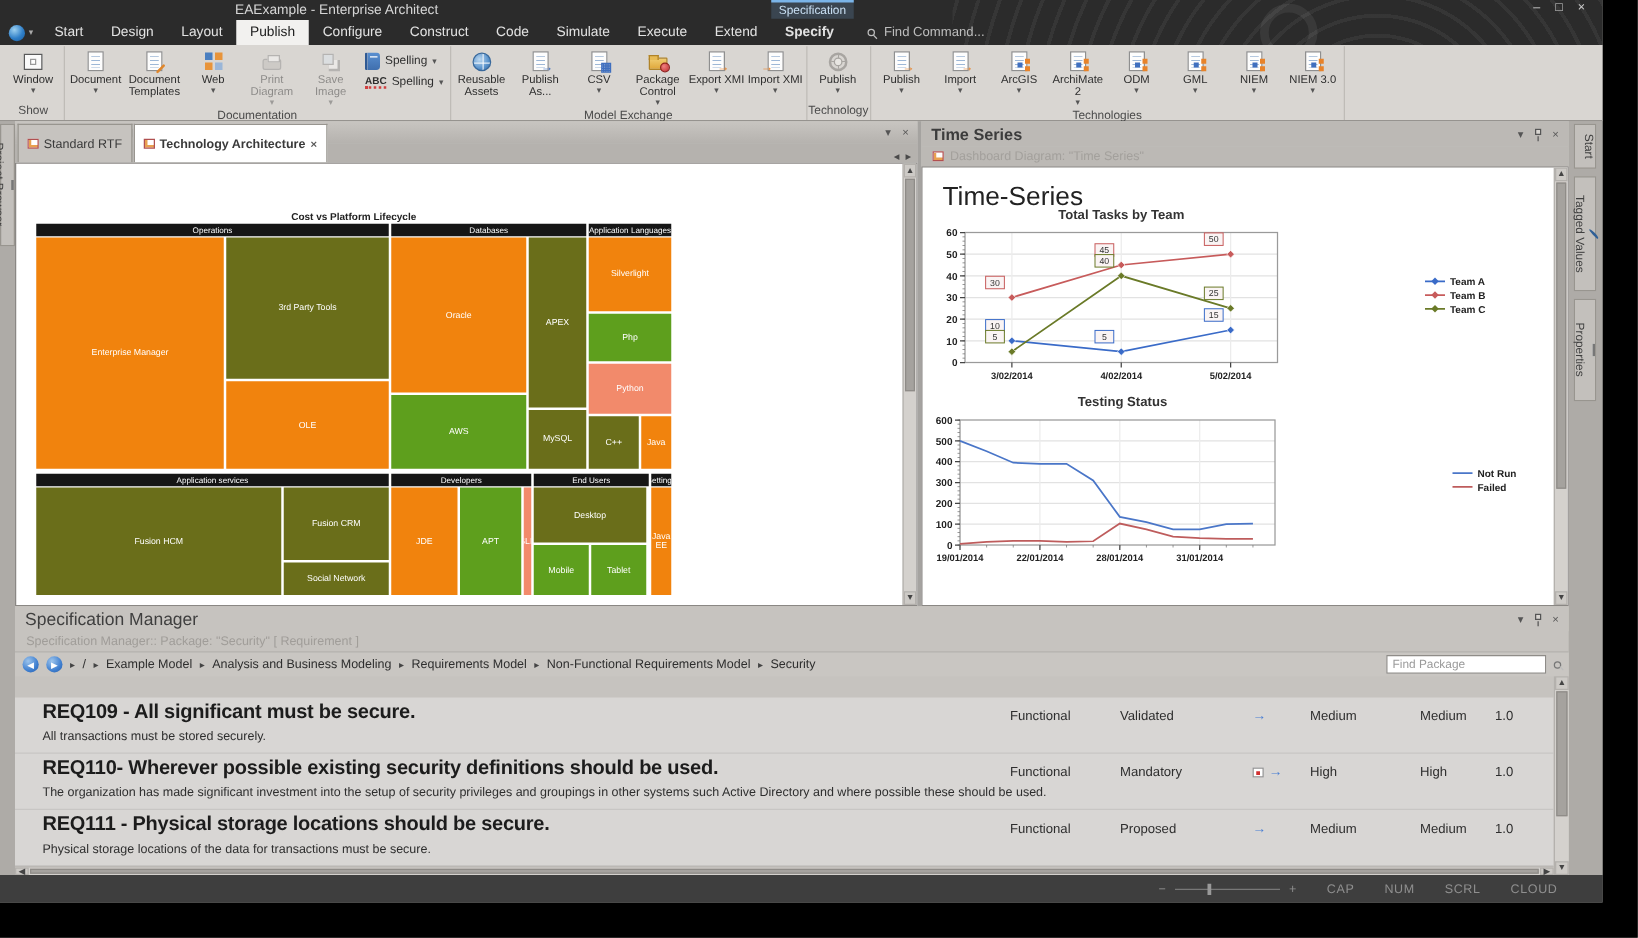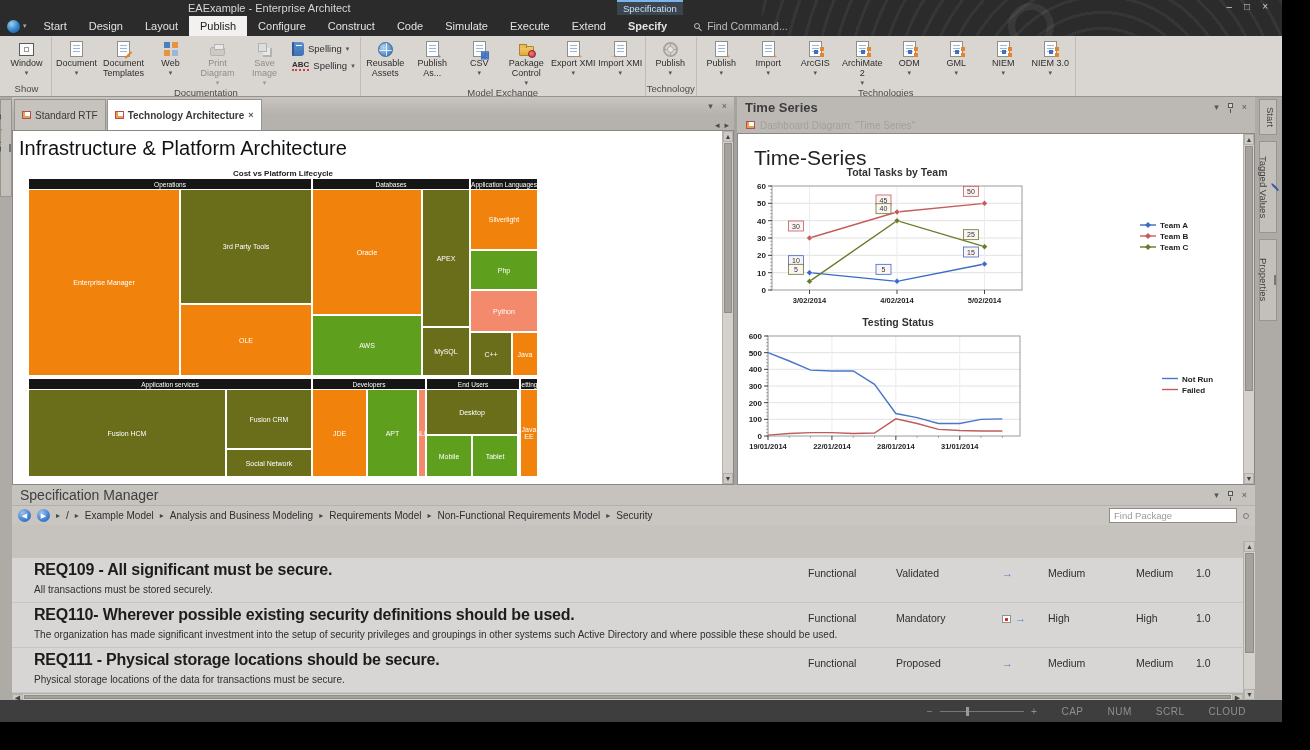--- a/index.html
+++ b/index.html
@@ -461,21 +461,20 @@
           <span class="dg-ic"></span>
           <span>Technology Architecture</span>
           <span class="tclose">×</span>
         </div>
         <div class="tnav">
           <span>◂</span>
           <span>▸</span>
         </div>
       </div>
     <div class="canvas" style="left:0;top:33px;right:0;bottom:0;">
-      <div id="dg-title">Infrastructure &amp; Platform Architecture</div>
       <div id="tm-title">Cost vs Platform Lifecycle</div>
       <div id="treemap">
           <div class="tm-hdr" style="left: 0px; top: 0px; width: 282px;">Operations</div>
           <div class="tm-cell" style="left: 0px; top: 11px; width: 150px; height: 185px; background: rgb(241, 131, 13);">Enterprise Manager</div>
           <div class="tm-cell" style="left: 152px; top: 11px; width: 130px; height: 113px; background: rgb(106, 110, 26);">3rd Party Tools</div>
           <div class="tm-cell" style="left: 152px; top: 126px; width: 130px; height: 70px; background: rgb(241, 131, 13);">OLE</div>
           <div class="tm-hdr" style="left: 284px; top: 0px; width: 156px;">Databases</div>
           <div class="tm-cell" style="left: 284px; top: 11px; width: 108px; height: 124px; background: rgb(241, 131, 13);">Oracle</div>
           <div class="tm-cell" style="left: 394px; top: 11px; width: 46px; height: 136px; background: rgb(106, 110, 26);">APEX</div>
           <div class="tm-cell" style="left: 284px; top: 137px; width: 108px; height: 59px; background: rgb(94, 159, 29);">AWS</div>
@@ -722,20 +721,21 @@
 
   <div class="panel" style="left:12px;top:485px;width:1243px;height:215px;">
     <div class="spec-hdr">
       <span>Specification Manager</span>
       <div class="pctl" style="font-size:9px;">
         <span>▾</span>
         <span class="pin-ic"></span>
         <span>×</span>
       </div>
     </div>
+    <div class="spec-sub">Specification Manager::  Package: "Security"  [ Requirement ]</div>
     <div class="spec-toolbar">
       <span class="navbtn">◀</span>
       <span class="navbtn">▶</span>
       <div class="crumb" id="crumb">
           <span class="sep">▸</span>
           <span>/</span>
           <span class="sep">▸</span>
           <span>Example Model</span>
           <span class="sep">▸</span>
           <span>Analysis and Business Modeling</span>

